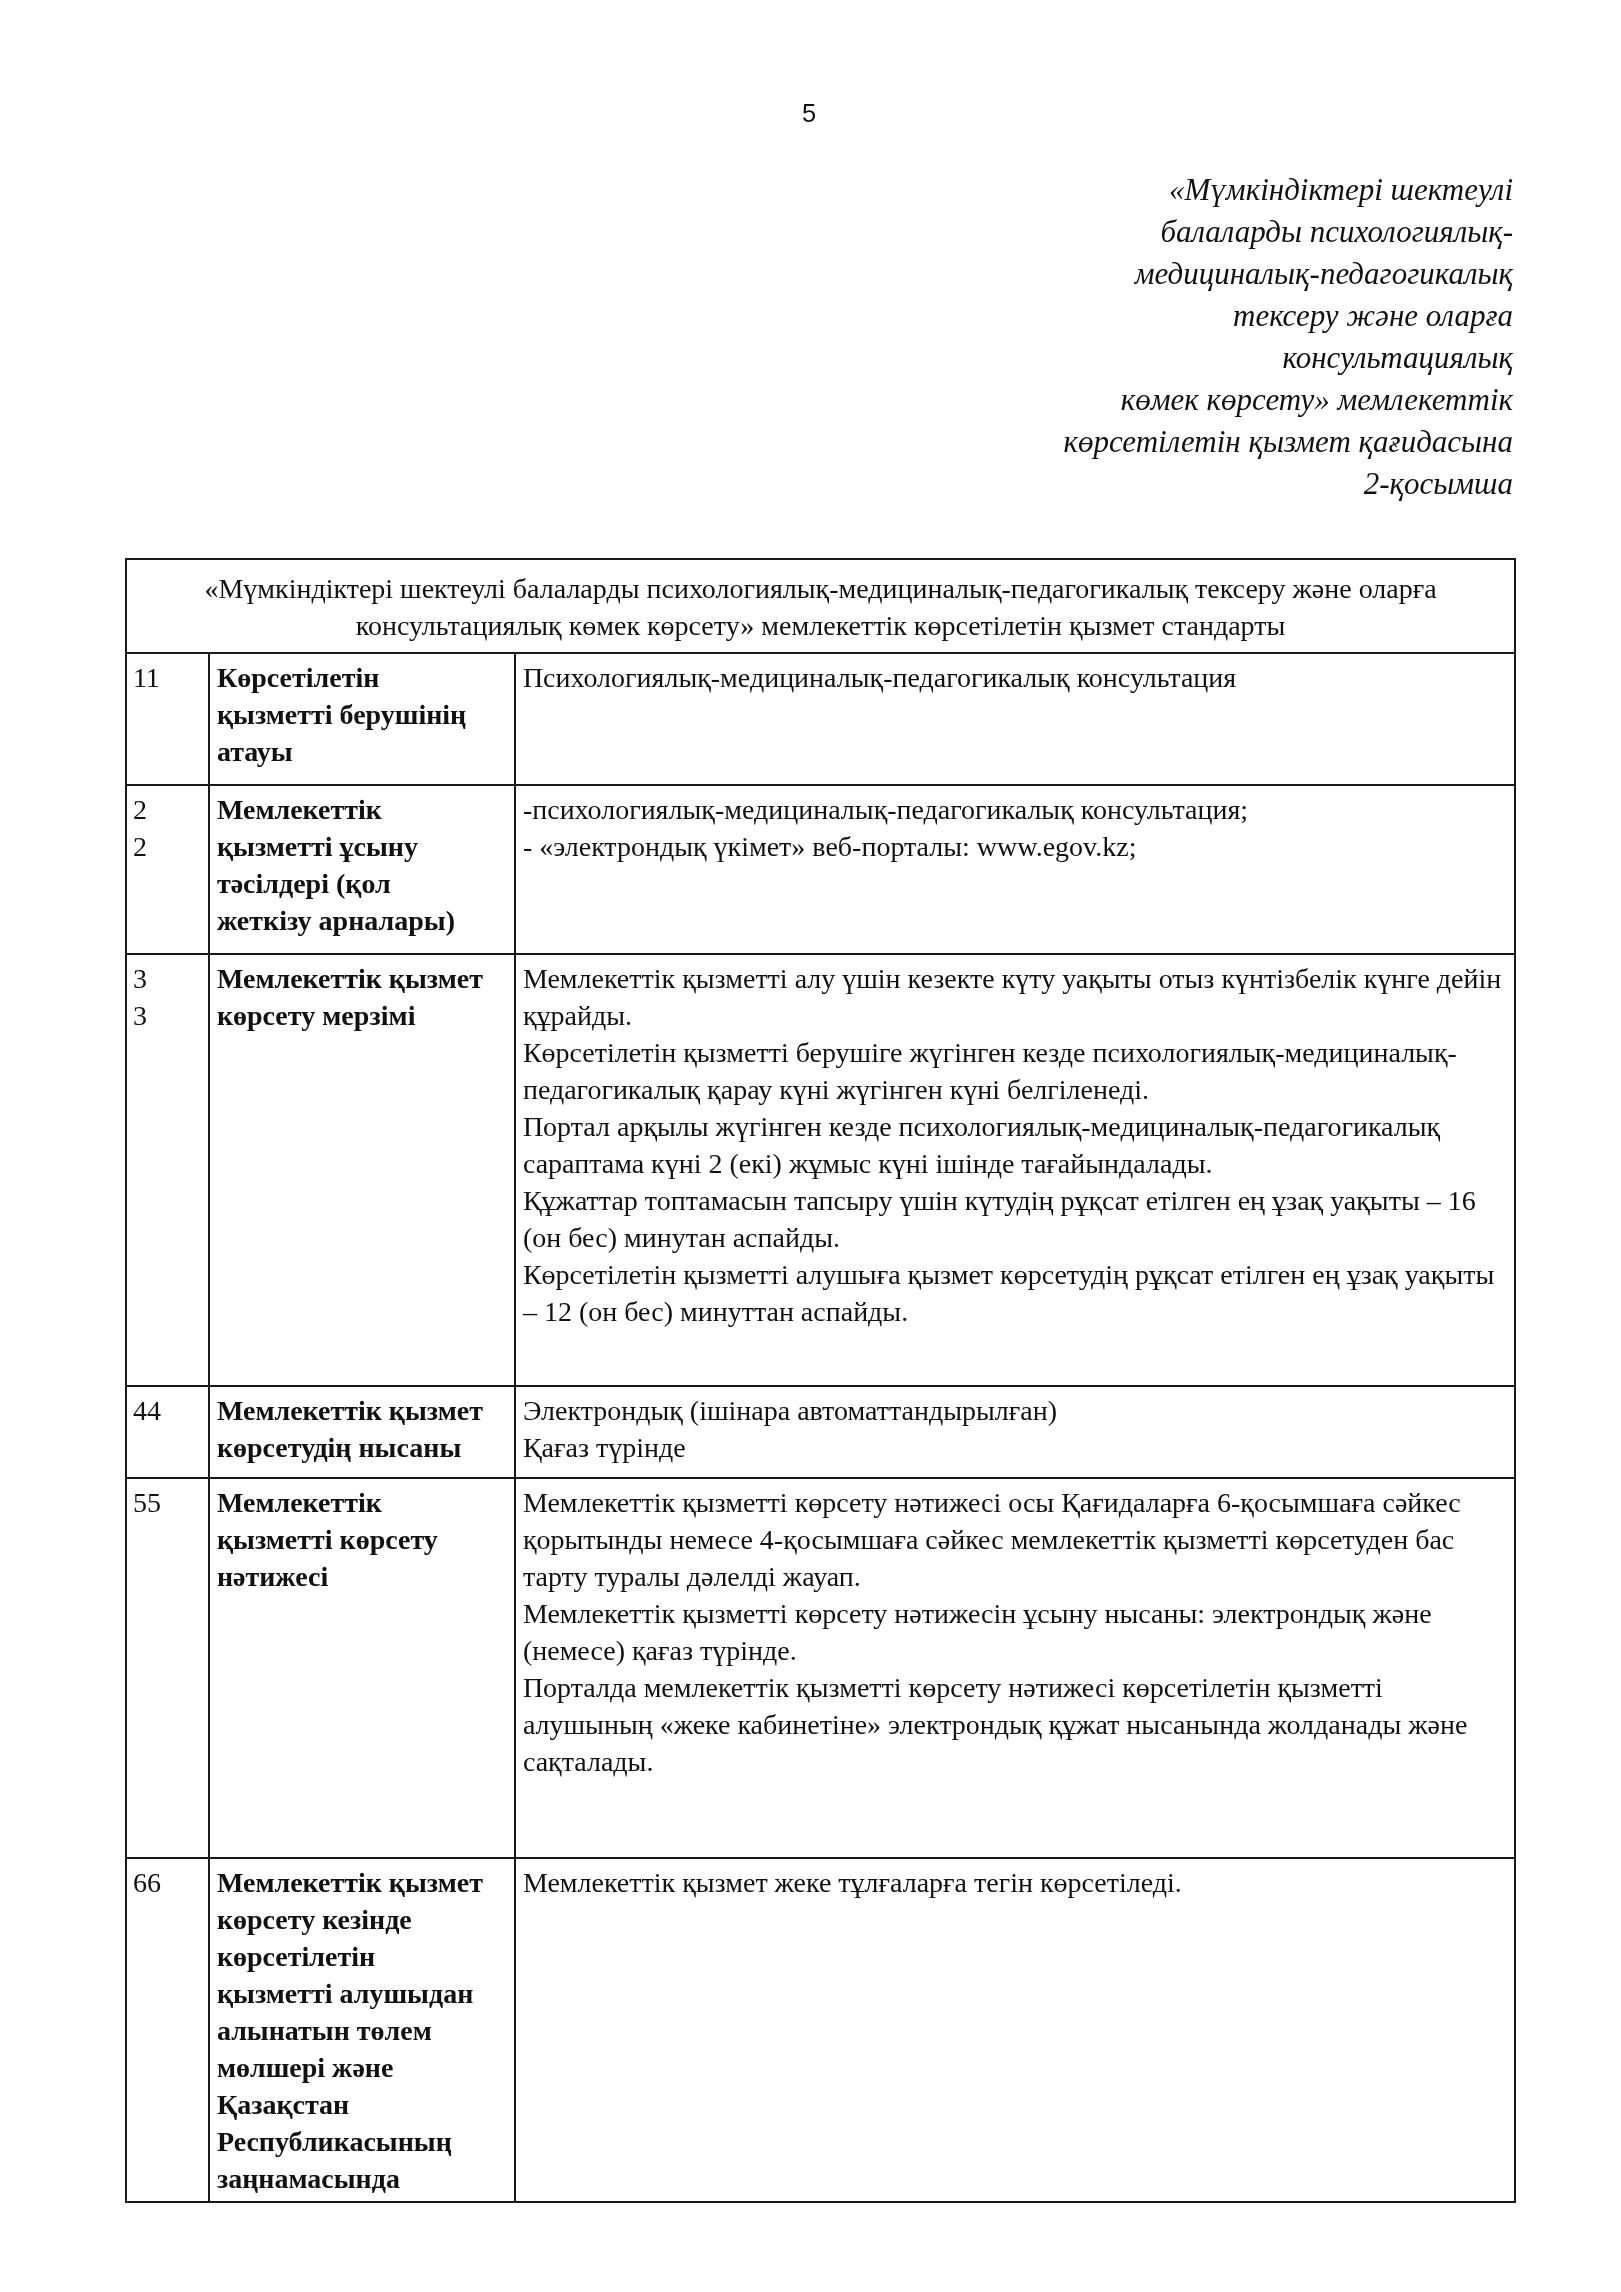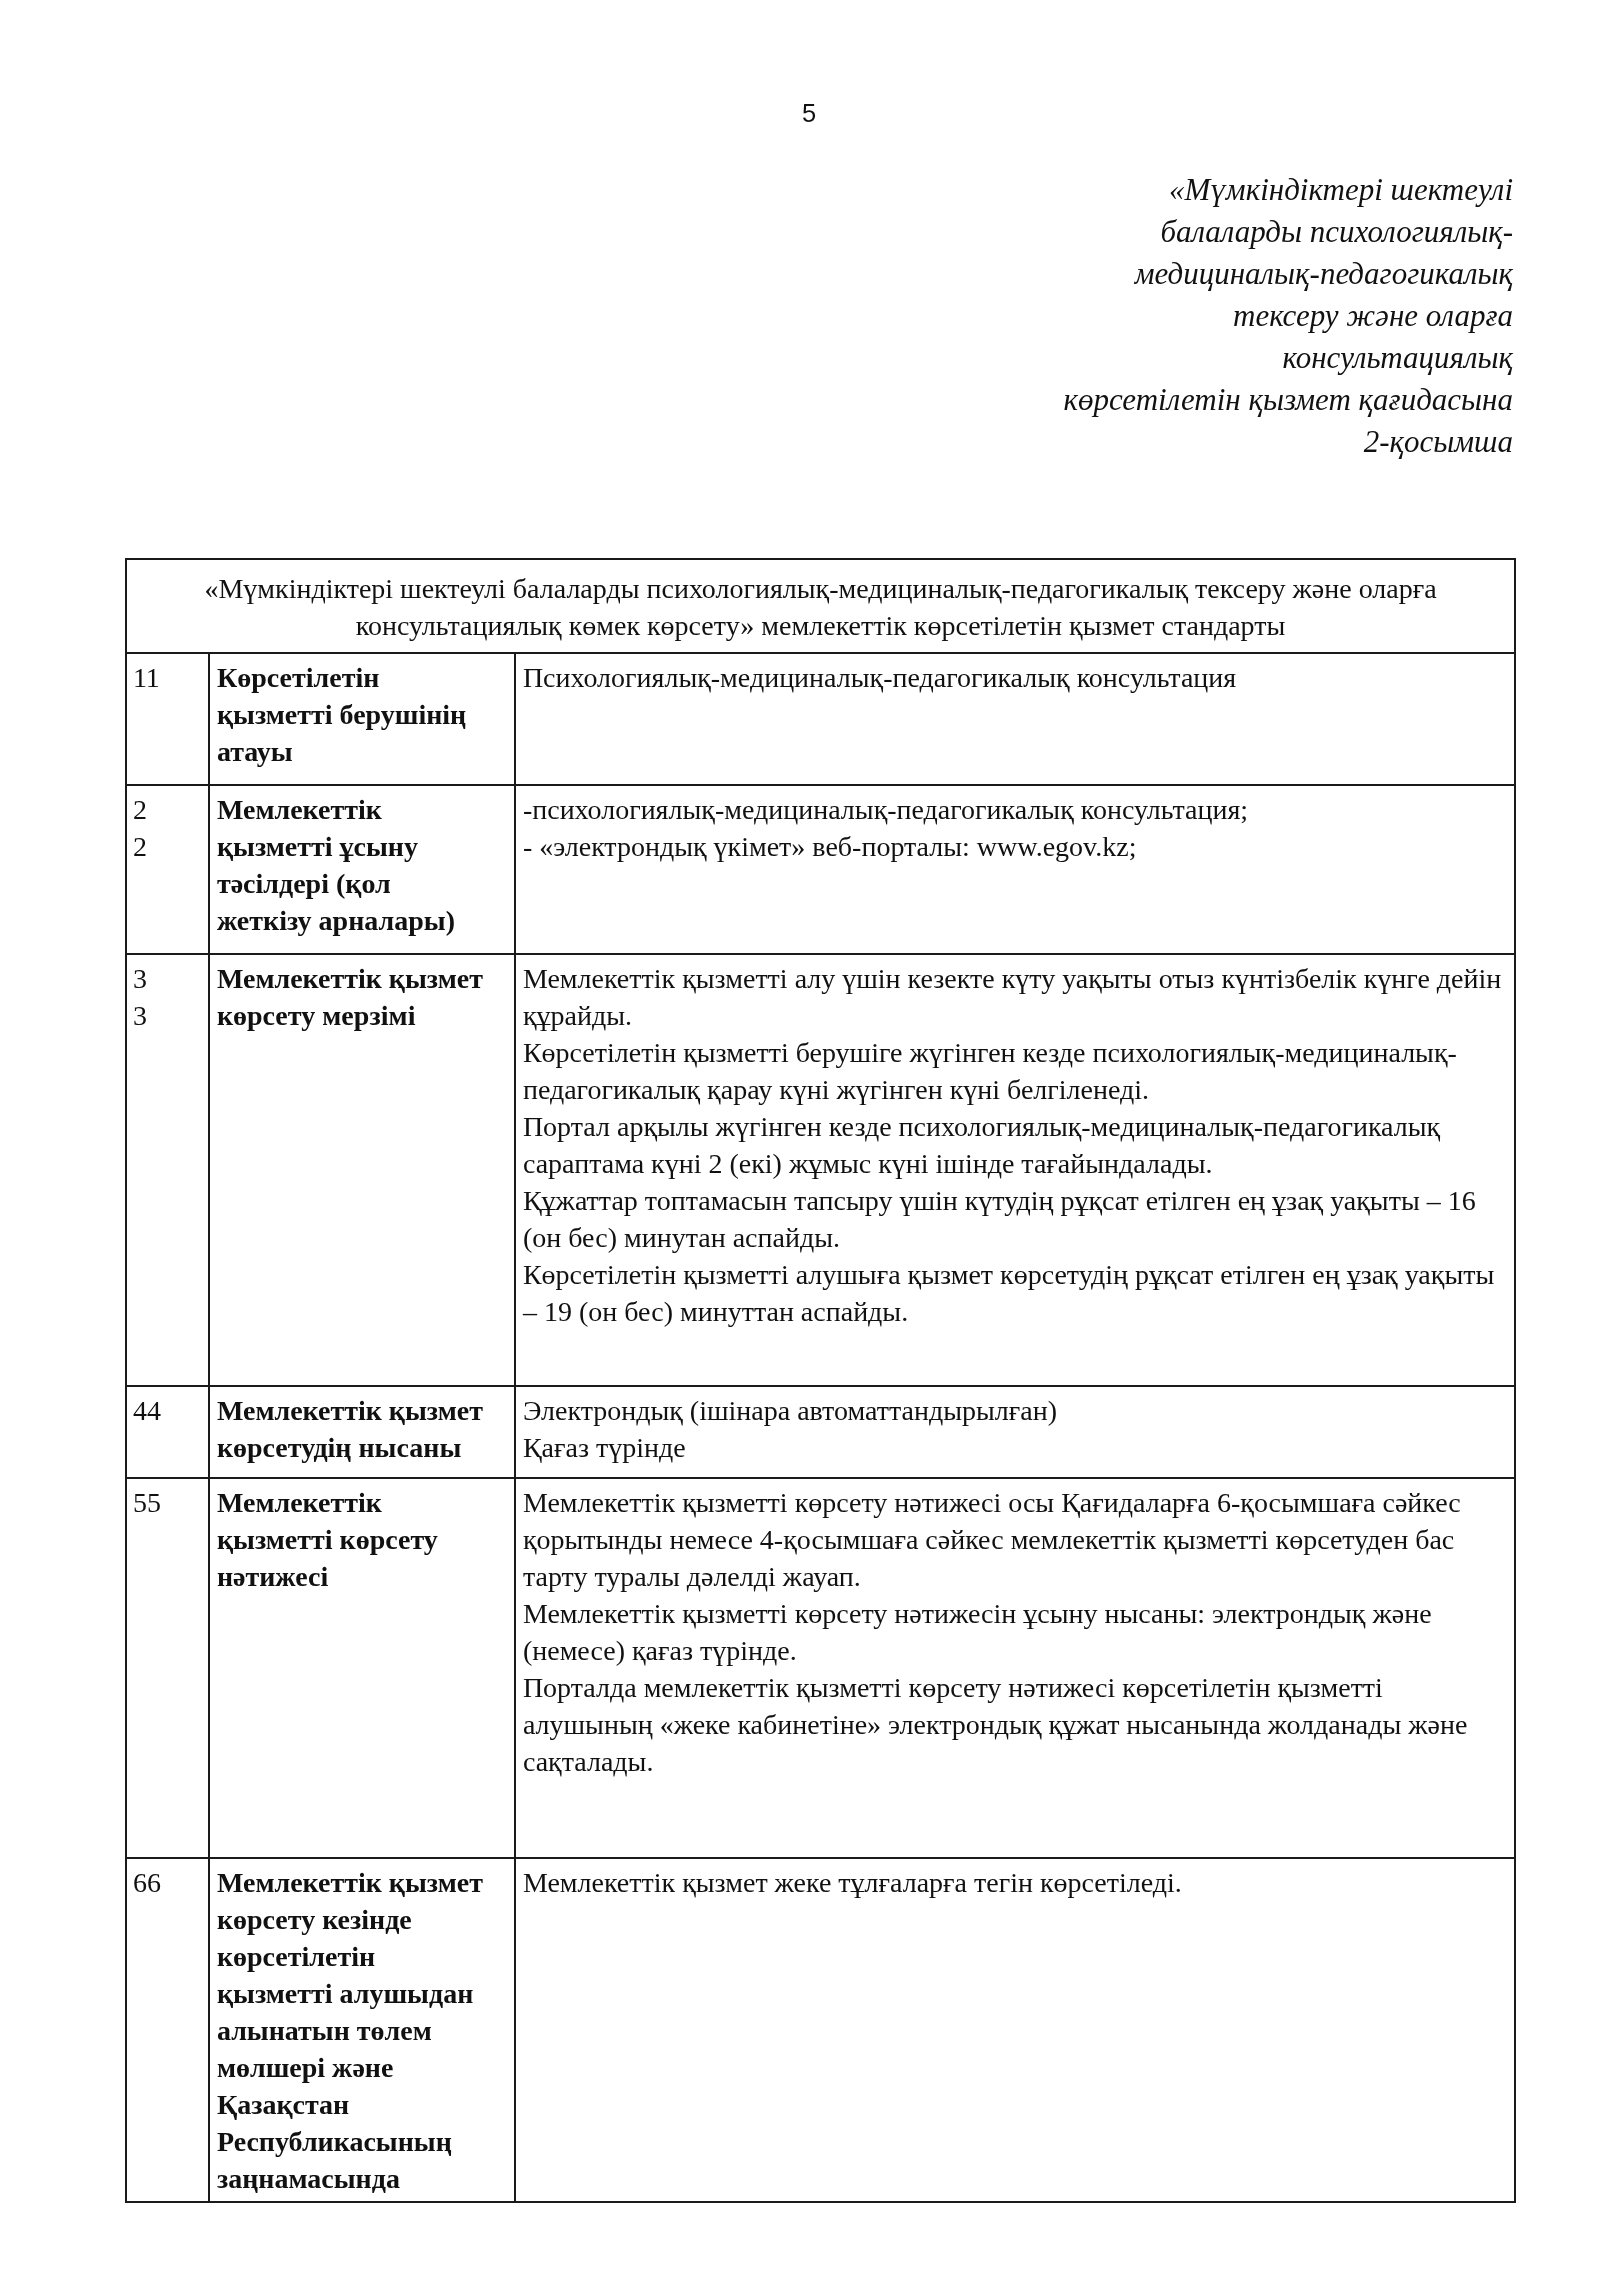--- a/index.html
+++ b/index.html
@@ -83,20 +83,21 @@
 <body>
 
 <div class="page-number">5</div>
 
 <div class="appendix-block">
   <span class="line">«Мүмкіндіктері шектеулі</span>
   <span class="line">балаларды психологиялық-</span>
   <span class="line">медициналық-педагогикалық</span>
   <span class="line">тексеру және оларға</span>
   <span class="line">консультациялық</span>
+  <span class="line">көмек көрсету» мемлекеттік</span>
   <span class="line">көрсетілетін қызмет қағидасына</span>
   <span class="line">2-қосымша</span>
 </div>
 
 <table class="standard">
   <colgroup>
     <col class="c-num">
     <col class="c-name">
     <col class="c-desc">
   </colgroup>
@@ -131,21 +132,21 @@
     <tr class="r3">
       <td class="num-cell">3
 3</td>
       <td class="name-cell">Мемлекеттік қызмет
 көрсету мерзімі</td>
       <td class="desc-cell">
         <span class="p">Мемлекеттік қызметті алу үшін кезекте күту уақыты отыз күнтізбелік күнге дейін құрайды.</span>
         <span class="p">Көрсетілетін қызметті берушіге жүгінген кезде психологиялық-медициналық-педагогикалық қарау күні жүгінген күні белгіленеді.</span>
         <span class="p">Портал арқылы жүгінген кезде психологиялық-медициналық-педагогикалық сараптама күні 2 (екі) жұмыс күні ішінде тағайындалады.</span>
         <span class="p">Құжаттар топтамасын тапсыру үшін күтудің рұқсат етілген ең ұзақ уақыты – 16 (он бес) минутан аспайды.</span>
-        <span class="p">Көрсетілетін қызметті алушыға қызмет көрсетудің рұқсат етілген ең ұзақ уақыты – 19 (он бес) минуттан аспайды.</span>
+        <span class="p">Көрсетілетін қызметті алушыға қызмет көрсетудің рұқсат етілген ең ұзақ уақыты – 12 (он бес) минуттан аспайды.</span>
       </td>
     </tr>
 
     <tr class="r4">
       <td class="num-cell">44</td>
       <td class="name-cell">Мемлекеттік қызмет
 көрсетудің нысаны</td>
       <td class="desc-cell">
         <span class="p">Электрондық (ішінара автоматтандырылған)</span>
         <span class="p">Қағаз түрінде</span>

